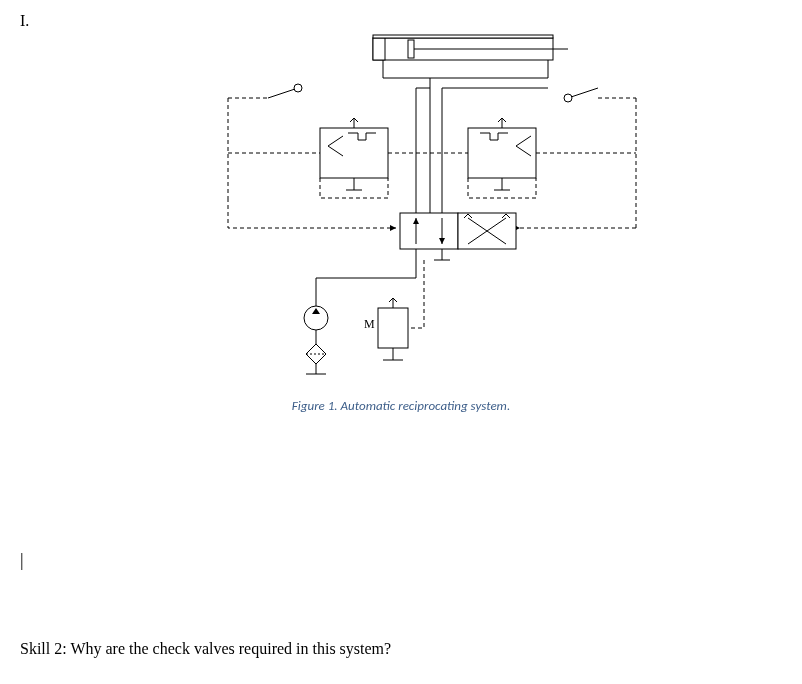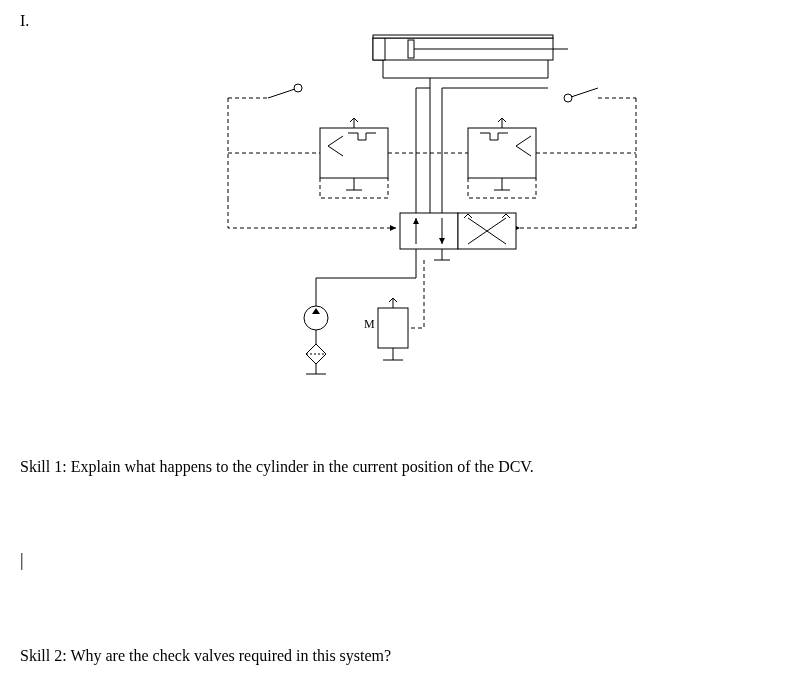--- a/index.html
+++ b/index.html
@@ -60,21 +60,20 @@
     top: 550px;
     left: 20px;
     font-size: 18px;
     font-family: "Times New Roman", serif;
   }
   .skill2 {
     top: 640px;
     left: 20px;
     right: 20px;
     font-size: 16px;
-    margin-top: 7px;
   }
 </style>
 </head>
 <body>
 
 <div class="page">
 
   <div class="abs heading-line">
     <span class="marker">I.</span>
   </div>
@@ -201,20 +200,20 @@
         <line x1="225" y1="320" x2="225" y2="332" stroke="#000"></line>
         <line x1="215" y1="332" x2="235" y2="332" stroke="#000"></line>
         <text x="196" y="300" font-size="12" font-family="Times New Roman">M</text>
       </g>
 
       <path d="M256,232 L256,300 L240,300" stroke="#000" stroke-dasharray="4 3" fill="none"></path>
 
     </svg>
   </div>
 
-
-  <div class="abs skill1">Skill 1: Explain what happens to the cylinder in the current position of the DCV.</div>
+  <div class="abs figure-caption">Figure 1. Automatic reciprocating system.</div>
+
 
   <div class="abs caret">|</div>
 
   <div class="abs skill2">Skill 2: Why are the check valves required in this system?</div>
 
 </div>
 
 </body></html>

